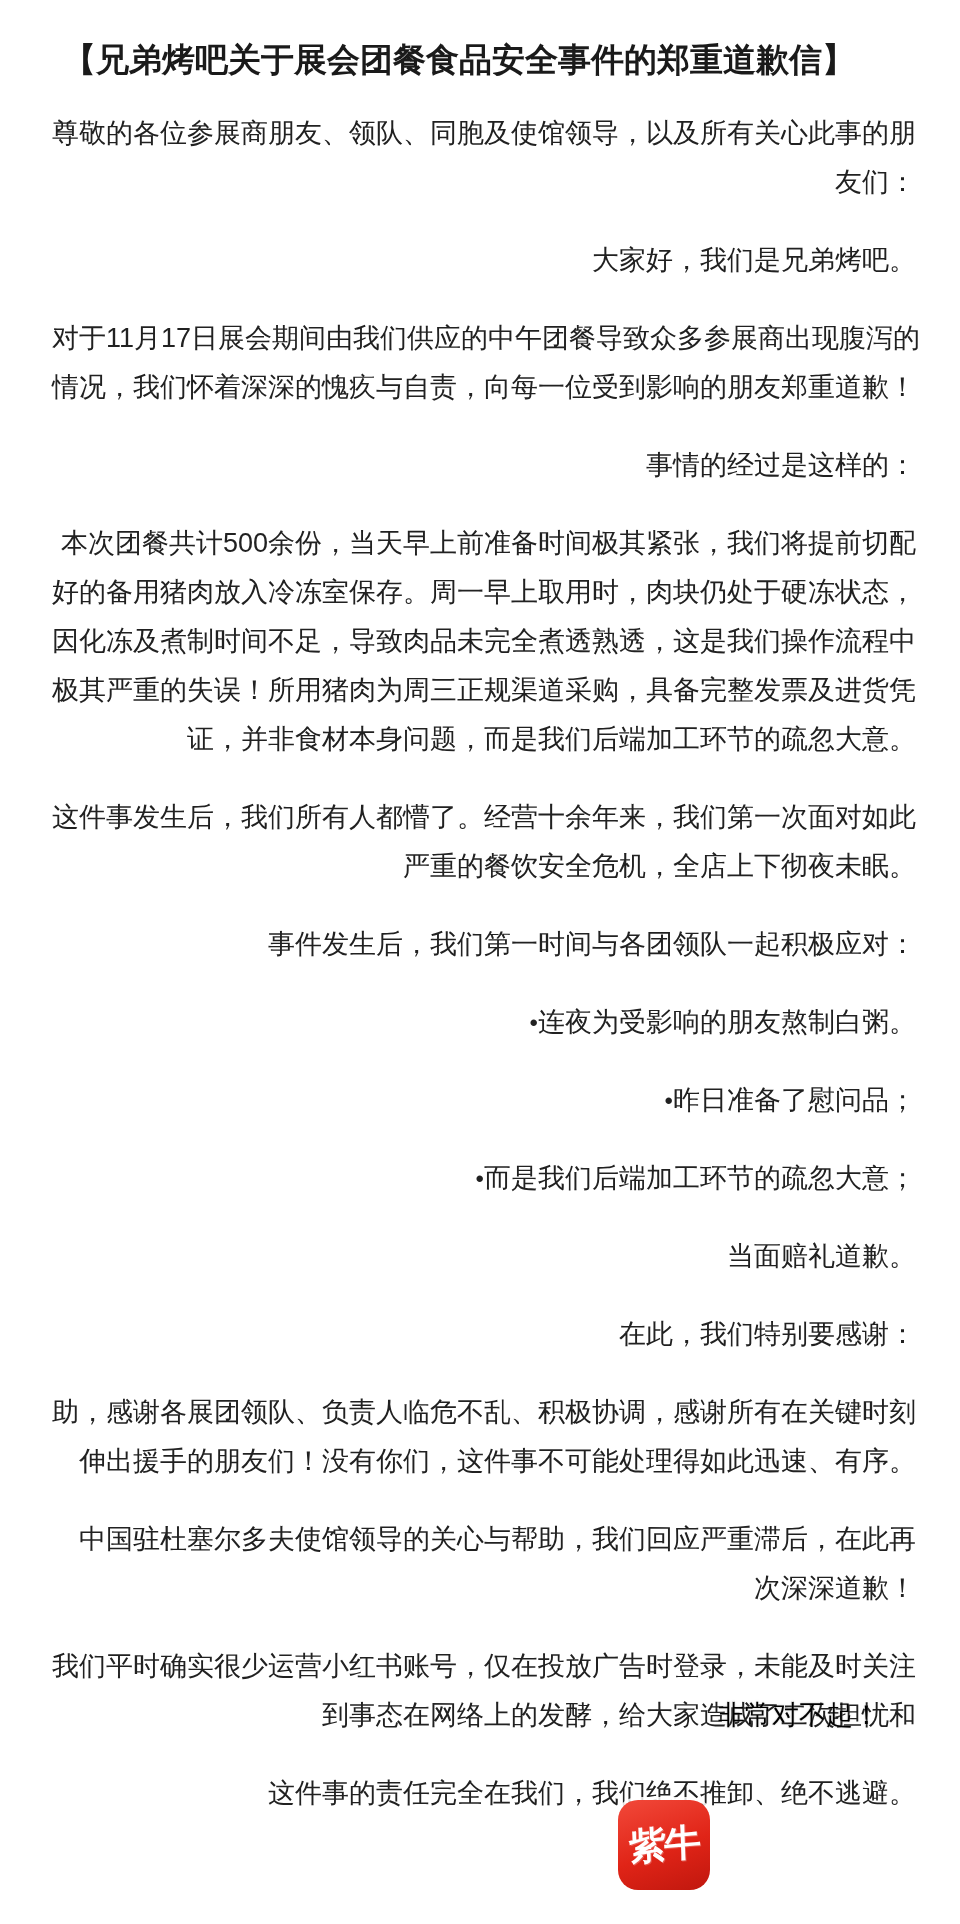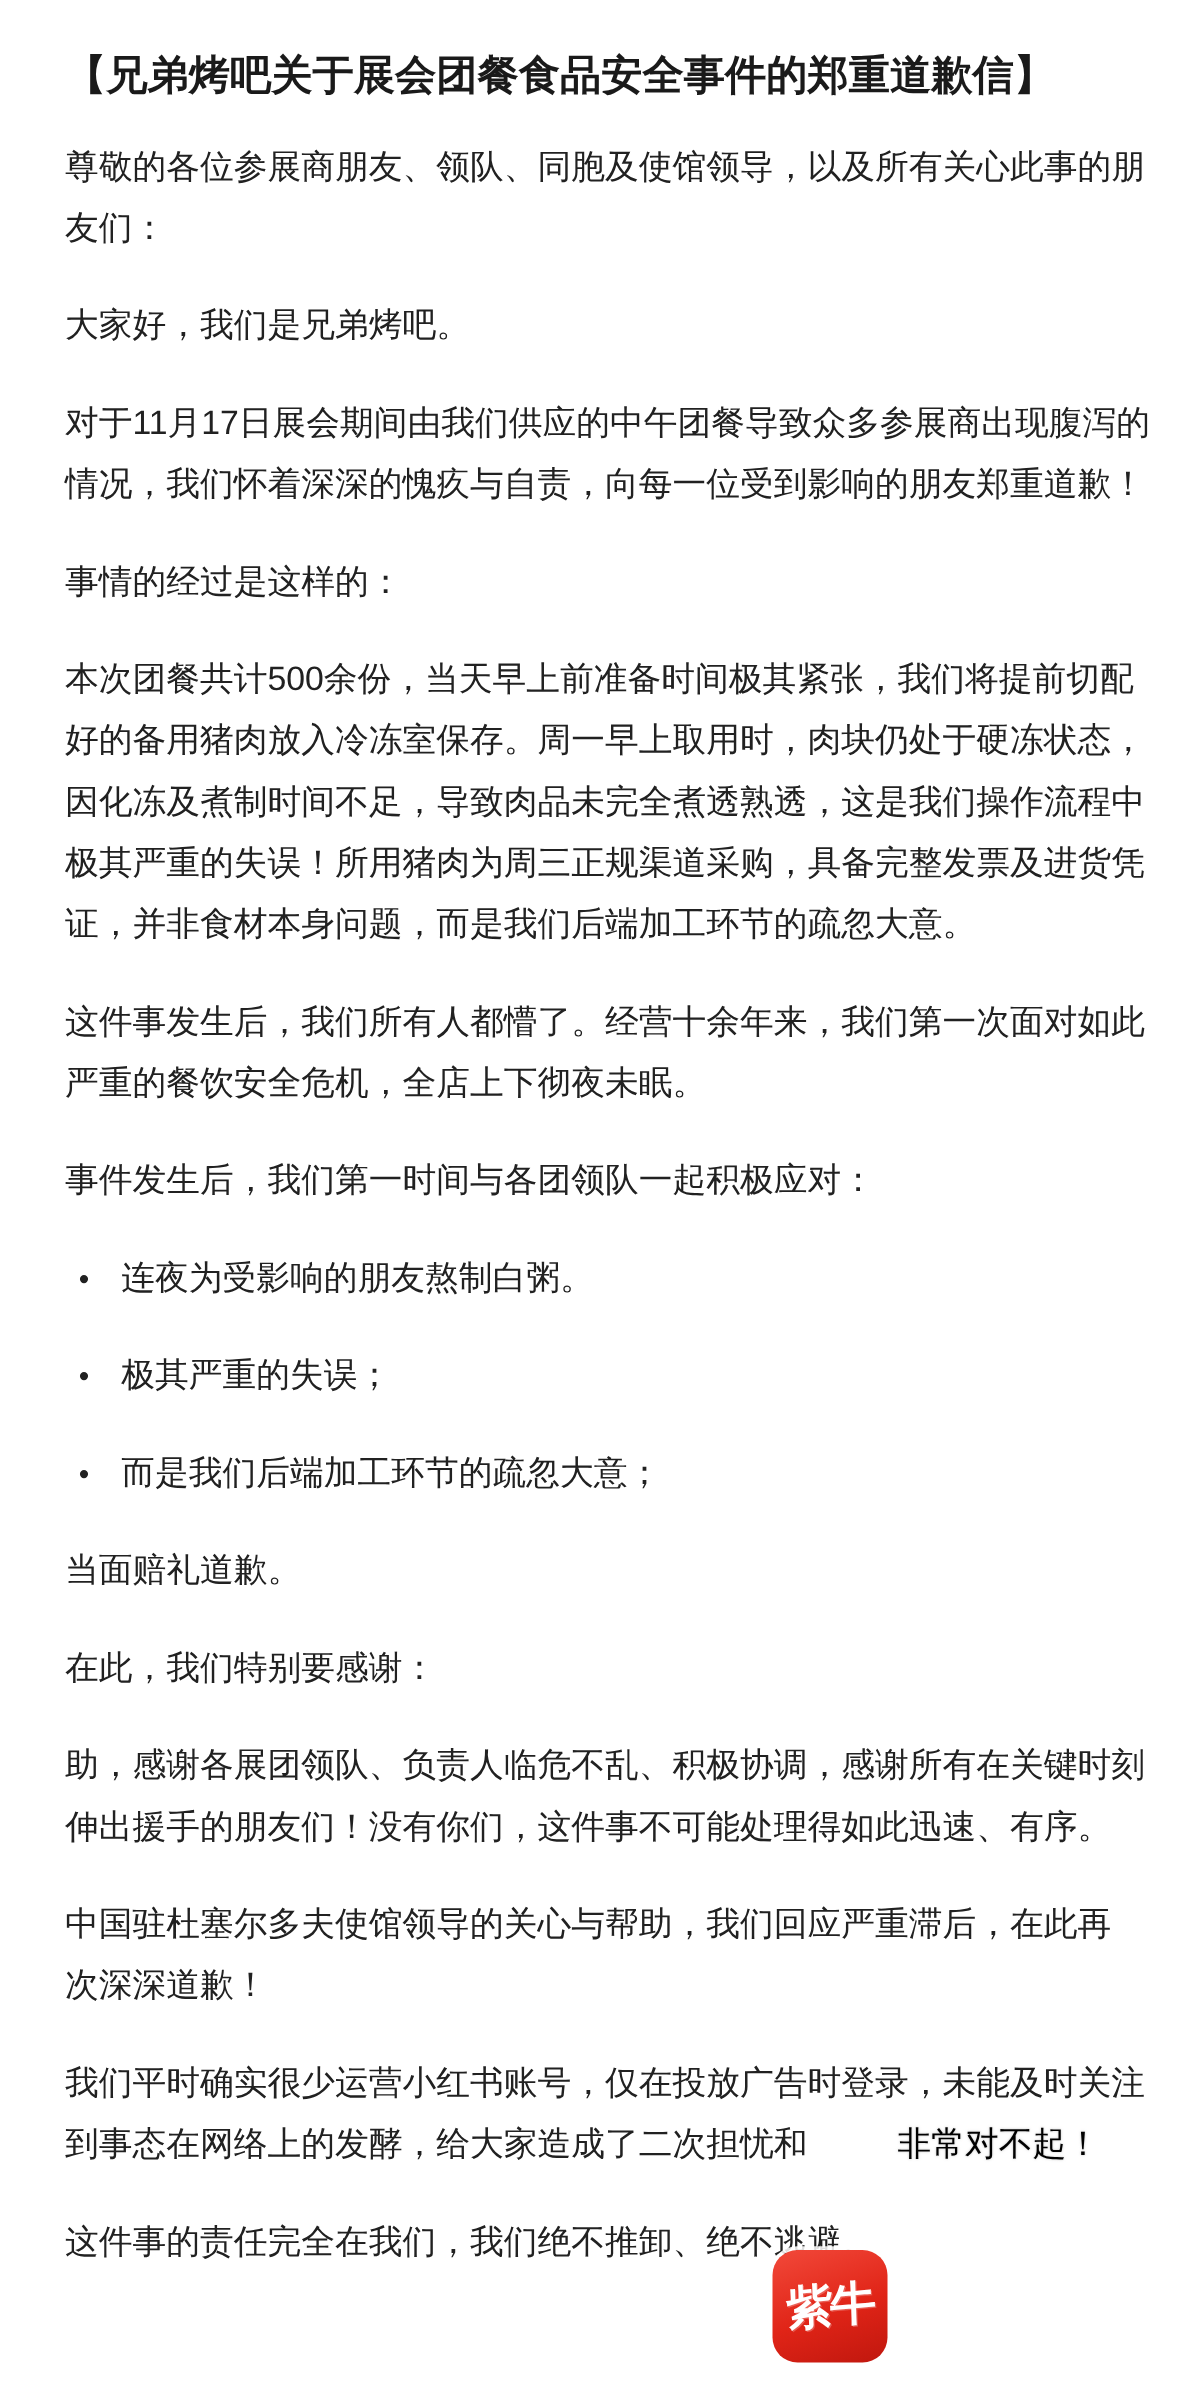--- a/index.html
+++ b/index.html
@@ -17,28 +17,30 @@
     width:864px;
   }
   .letter-title {
     margin-top:40px;
     margin-bottom:15px;
     font-size:33px;
     line-height:40px;
     font-weight:700;
     color:#1a1a1a;
     white-space:nowrap;
+    margin-left:11px;
   }
   .para { margin-top:29px; }
   .line {
     position:relative;
     height:49px;
     line-height:49px;
     font-size:27px;
     white-space:nowrap;
+    text-align:right;
   }
   .dot {
     display:inline-block;
     width:45px;
     text-indent:11px;
     font-size:24px;
   }
   .faded {
     position:absolute;
     left:666px; top:0;
@@ -97,21 +99,21 @@
           <div class="line"><span>这件事发生后，我们所有人都懵了。经营十余年来，我们第一次面对如此</span></div>
           <div class="line"><span>严重的餐饮安全危机，全店上下彻夜未眠。</span></div>
         </div>
         <div class="para">
           <div class="line"><span>事件发生后，我们第一时间与各团领队一起积极应对：</span></div>
         </div>
         <div class="para">
           <div class="line"><span class="dot">•</span><span>连夜为受影响的朋友熬制白粥。</span></div>
         </div>
         <div class="para">
-          <div class="line"><span class="dot">•</span><span>极其严重的失误；</span></div>
+          <div class="line"><span class="dot">•</span><span>昨日准备了慰问品；</span></div>
         </div>
         <div class="para">
           <div class="line"><span class="dot">•</span><span>而是我们后端加工环节的疏忽大意；</span></div>
         </div>
         <div class="para">
           <div class="line"><span>当面赔礼道歉。</span></div>
         </div>
         <div class="para">
           <div class="line"><span>在此，我们特别要感谢：</span></div>
         </div>

